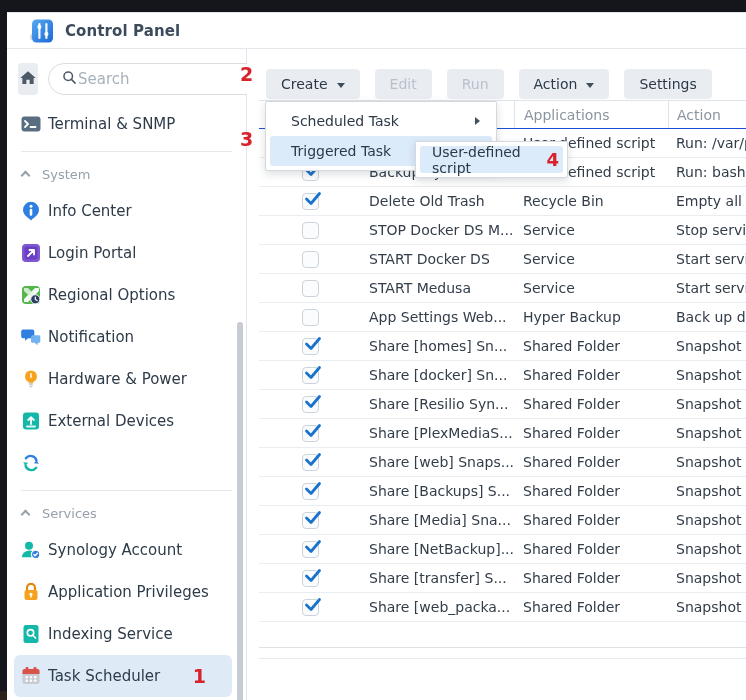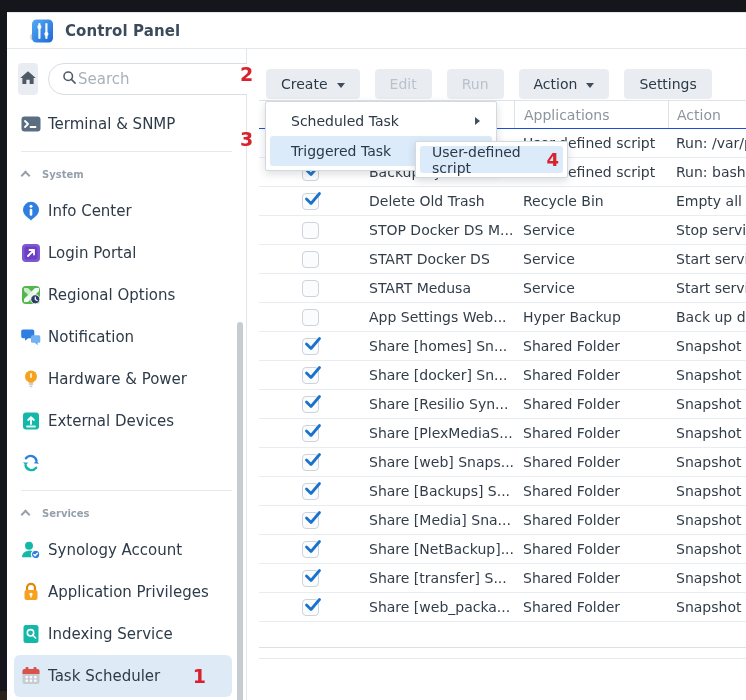--- a/index.html
+++ b/index.html
@@ -36,21 +36,21 @@
   .search-box input{border:none;outline:none;flex:1;min-width:0;font-size:15px;color:#333;
     font-family:inherit;background:transparent;padding-right:10px;}
   .search-box input::placeholder{color:#a8b1ba;}
   .side-item{height:42px;display:flex;align-items:center;margin:0 14px 0 7px;
     padding-left:6px;gap:6px;border-radius:6px;font-size:15px;color:#2e3b49;cursor:pointer;}
   .side-item.selected{background:var(--sel);}
   .side-icon{width:22px;height:22px;flex:0 0 22px;}
   .side-icon svg{width:22px;height:22px;display:block;}
   .side-divider{height:1px;background:#e6e9ec;margin:6px 14px;}
   .side-section{height:32px;margin-top:4px;display:flex;align-items:center;
-    padding-left:15px;gap:13px;color:#96a0ab;font-weight:bold;font-size:10px;cursor:pointer;}
+    padding-left:15px;gap:13px;color:#96a0ab;font-weight:normal;font-size:13px;cursor:pointer;}
   .chev{width:7px;height:7px;border-style:solid;border-color:#96a0ab;
     border-width:2px 0 0 2px;transform:rotate(45deg);margin-top:3px;}
   .side-scroll{position:absolute;right:3px;top:273px;width:6px;height:382px;
     background:#c7ccd2;border-radius:3px;}
   
   .main{flex:1;position:relative;background:#fff;min-width:0;}
   .toolbar{display:flex;gap:15px;margin:20px 0 0 19px;height:30px;}
   .tb-btn{background:var(--btn);border:none;border-radius:4px;height:30px;padding:0 15px;
     font-size:14px;color:#2c3946;display:flex;align-items:center;font-family:inherit;cursor:pointer;}
   .tb-btn.disabled{color:#b9c2cb;cursor:default;}

